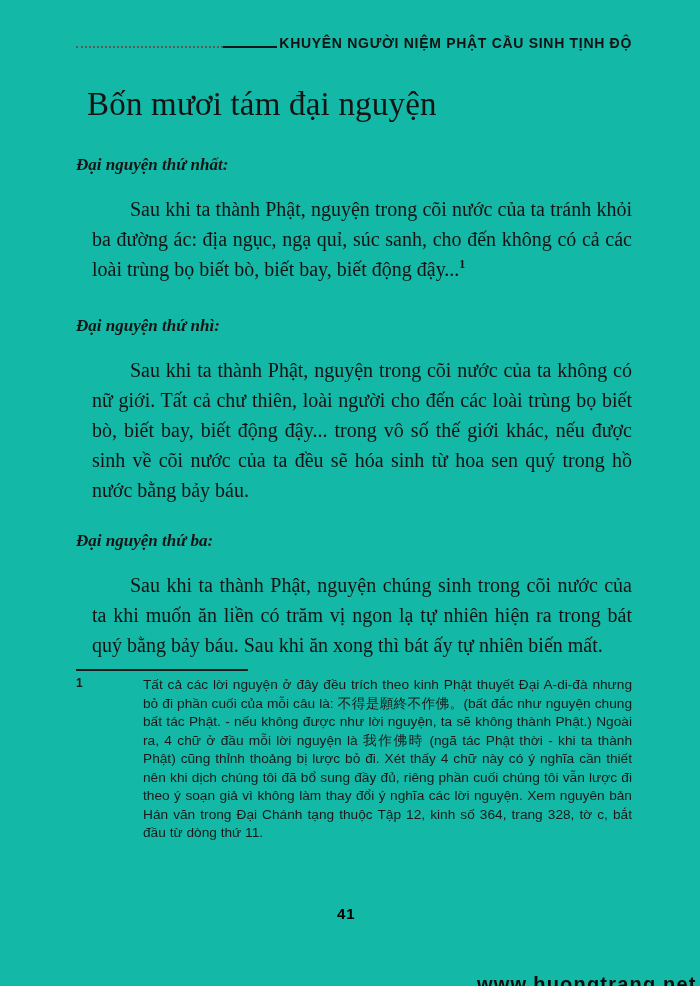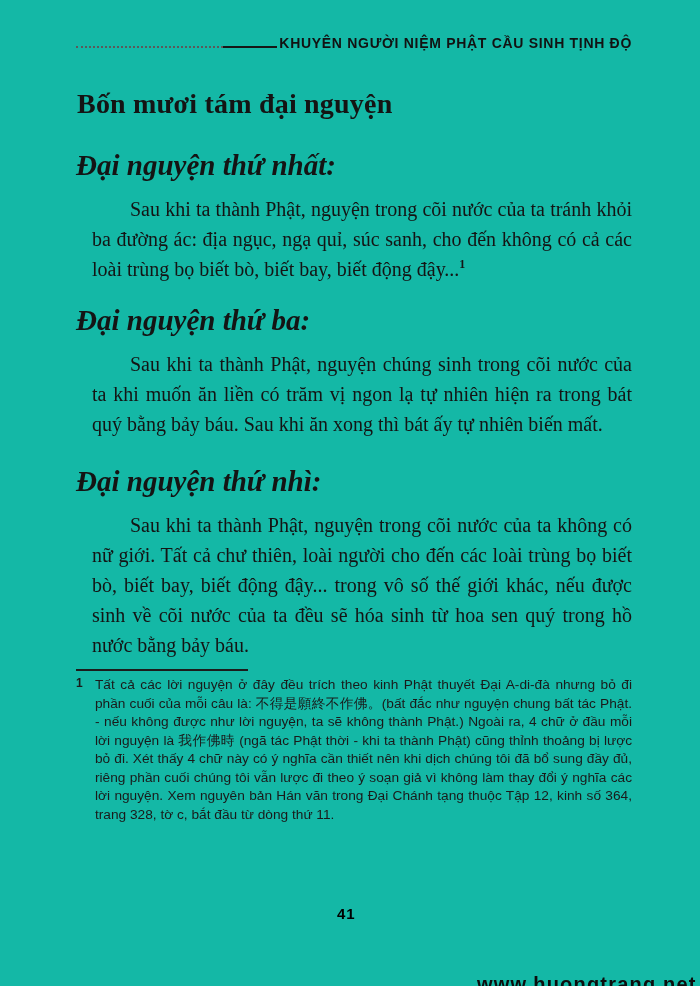--- a/index.html
+++ b/index.html
@@ -30,28 +30,28 @@
   .running-title {
     font-family: "Liberation Sans", sans-serif;
     font-weight: bold;
     font-size: 14px;
     letter-spacing: 0.7px;
     white-space: nowrap;
     color: #121212;
   }
 
   .book-title {
-    font-size: 28px;
-    font-weight: bold;
+    font-size: 33px;
+    font-weight: normal;
     letter-spacing: 0.2px;
-    margin: 36px 0 0 1px;
+    margin: 36px 0 0 11px;
     line-height: 34px;
   }
   .vow-heading {
-    font-size: 29px;
+    font-size: 17px;
     font-weight: bold;
     font-style: italic;
     margin: 0;
     line-height: 28px;
   }
   .vh-1 { margin-top: 30px; }
   .vh-2 { margin-top: 28px; }
   .vh-3 { margin-top: 22px; }
   .vow-paragraph {
     font-size: 20px;
@@ -80,21 +80,21 @@
     line-height: 18.5px;
     color: #1a1a1a;
   }
   .fn-marker {
     flex: 0 0 19px;
     font-weight: bold;
     font-size: 12px;
     position: relative;
     top: -2px;
   }
-  .fn-text { flex: 1; text-align: justify; }
+  .fn-text { flex: 1; text-align: justify; margin-left: 48px; }
 
   
   .watermark-1 {
     position: absolute;
     left: 140px; top: 856px;
     font-family: "Liberation Sans", sans-serif;
     font-size: 100px;
     line-height: 1;
     letter-spacing: -3px;
     color: transparent;
@@ -148,27 +148,27 @@
     </div>
 
     <h1 class="book-title">Bốn mươi tám đại nguyện</h1>
 
     <div>
       <h2 class="vow-heading vh-1">Đại nguyện thứ nhất:</h2>
       <p class="vow-paragraph"><span>Sau khi ta thành Phật, nguyện trong cõi nước của ta tránh khỏi ba đường ác: địa ngục, ngạ quỉ, súc sanh, cho đến không có cả các loài trùng bọ biết bò, biết bay, biết động đậy...</span><sup>1</sup></p>
     </div>
 
     <div>
-      <h2 class="vow-heading vh-3">Đại nguyện thứ ba:</h2>
-      <p class="vow-paragraph">Sau khi ta thành Phật, nguyện chúng sinh trong cõi nước của ta khi muốn ăn liền có trăm vị ngon lạ tự nhiên hiện ra trong bát quý bằng bảy báu. Sau khi ăn xong thì bát ấy tự nhiên biến mất.</p>
+      <h2 class="vow-heading vh-2">Đại nguyện thứ nhì:</h2>
+      <p class="vow-paragraph">Sau khi ta thành Phật, nguyện trong cõi nước của ta không có nữ giới. Tất cả chư thiên, loài người cho đến các loài trùng bọ biết bò, biết bay, biết động đậy... trong vô số thế giới khác, nếu được sinh về cõi nước của ta đều sẽ hóa sinh từ hoa sen quý trong hồ nước bằng bảy báu.</p>
     </div>
 
     <div>
-      <h2 class="vow-heading vh-2">Đại nguyện thứ nhì:</h2>
-      <p class="vow-paragraph">Sau khi ta thành Phật, nguyện trong cõi nước của ta không có nữ giới. Tất cả chư thiên, loài người cho đến các loài trùng bọ biết bò, biết bay, biết động đậy... trong vô số thế giới khác, nếu được sinh về cõi nước của ta đều sẽ hóa sinh từ hoa sen quý trong hồ nước bằng bảy báu.</p>
+      <h2 class="vow-heading vh-3">Đại nguyện thứ ba:</h2>
+      <p class="vow-paragraph">Sau khi ta thành Phật, nguyện chúng sinh trong cõi nước của ta khi muốn ăn liền có trăm vị ngon lạ tự nhiên hiện ra trong bát quý bằng bảy báu. Sau khi ăn xong thì bát ấy tự nhiên biến mất.</p>
     </div>
 
     <div class="footnote-separator"></div>
 
     <div class="footnote">
       <span class="fn-marker">1</span>
       <span class="fn-text">Tất cả các lời nguyện ở đây đều trích theo kinh Phật thuyết Đại A-di-đà nhưng bỏ đi phần cuối của mỗi câu là: 不得是願終不作佛。(bất đắc như nguyện chung bất tác Phật. - nếu không được như lời nguyện, ta sẽ không thành Phật.) Ngoài ra, 4 chữ ở đầu mỗi lời nguyện là 我作佛時 (ngã tác Phật thời - khi ta thành Phật) cũng thỉnh thoảng bị lược bỏ đi. Xét thấy 4 chữ này có ý nghĩa cần thiết nên khi dịch chúng tôi đã bổ sung đầy đủ, riêng phần cuối chúng tôi vẫn lược đi theo ý soạn giả vì không làm thay đổi ý nghĩa các lời nguyện. Xem nguyên bản Hán văn trong Đại Chánh tạng thuộc Tập 12, kinh số 364, trang 328, tờ c, bắt đầu từ dòng thứ 11.</span>
     </div>
 
   </div>

